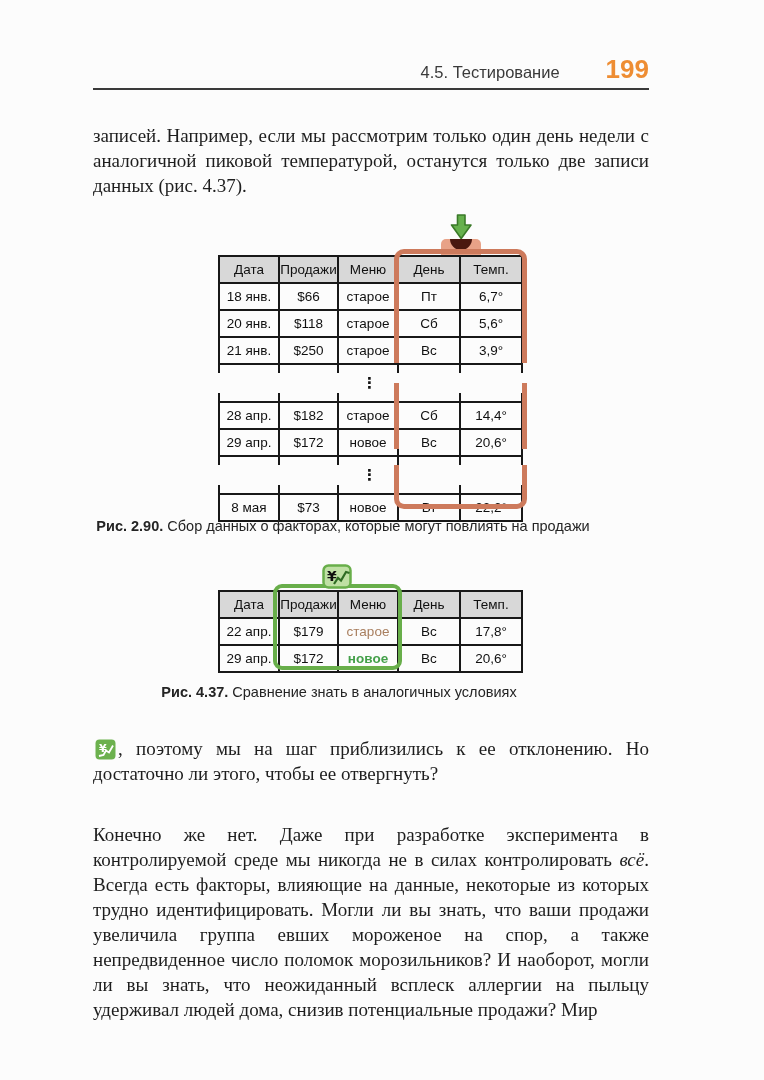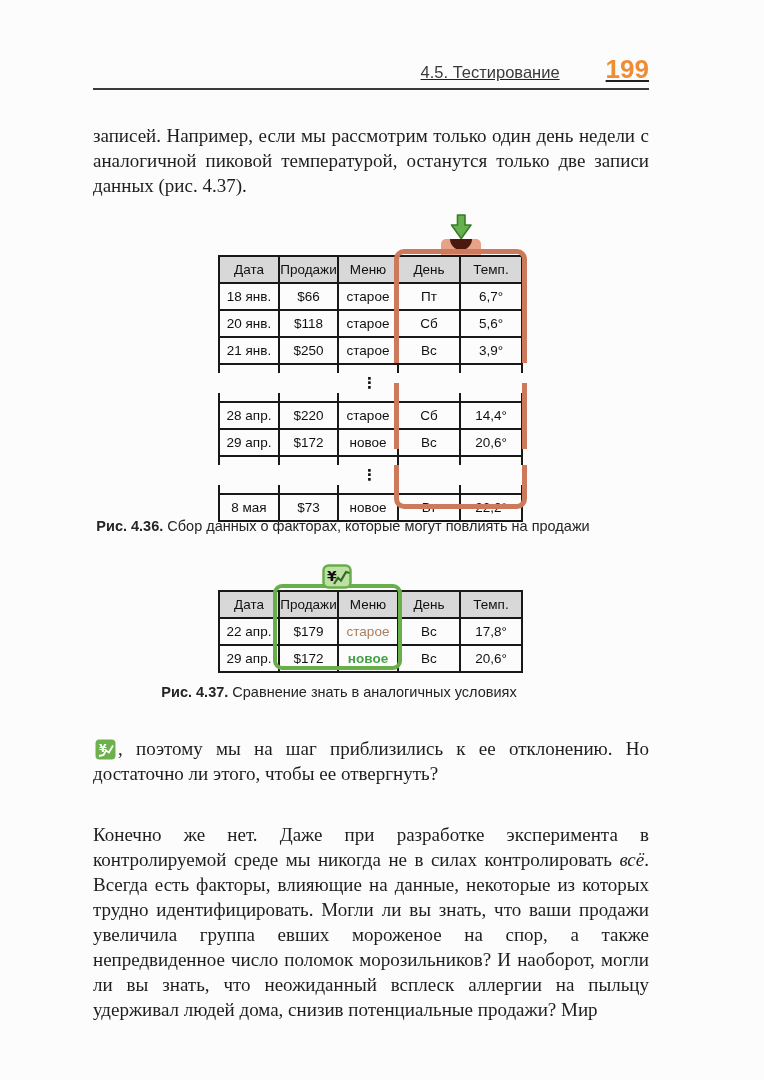--- a/index.html
+++ b/index.html
@@ -7,21 +7,20 @@
   .page{
     position:relative; width:764px; height:1080px; margin:0 auto;
     background:#fcfcfc; overflow:hidden;
     font-family:"Liberation Serif", serif; color:#1f1f1f;
   }
   
   .running-head{
     position:absolute; left:93px; top:54px; width:556px;
     display:flex; justify-content:flex-end; align-items:baseline; gap:46px;
     font-family:"Liberation Sans", sans-serif;
-    text-decoration:underline;
   }
   .running-head .section{font-size:16.5px; color:#3a3a3a;}
   .running-head .pagenum{font-size:26px; font-weight:700; color:var(--accent-orange);}
   .head-rule{position:absolute; left:93px; top:88px; width:556px; height:1.8px; background:#3a3a3a;}
   
   .para{
     position:absolute; left:93px; width:556px;
     font-size:19px; line-height:25px; text-align:justify; color:#1e1e1e;
   }
   .p1{top:123px;}
@@ -161,21 +160,21 @@
         <tbody>
             <tr class="stub">
               <td></td>
               <td></td>
               <td></td>
               <td></td>
               <td></td>
             </tr>
         <tr>
           <td>28 апр.</td>
-          <td class="b">$220</td>
+          <td class="b">$182</td>
           <td>старое</td>
           <td class="b">Сб</td>
           <td class="b">14,4°</td>
         </tr>
         <tr>
           <td>29 апр.</td>
           <td class="b">$172</td>
           <td>новое</td>
           <td class="b">Вс</td>
           <td class="b">20,6°</td>
@@ -218,21 +217,21 @@
       </tbody>
         </table>
     </div>
 
     <div class="br br1"></div>
     <div class="br br2"></div>
     <div class="br br3"></div>
   </div>
 
   <div class="caption cap436">
-    <span class="lbl">Рис. 4.36.</span>
+    <span class="lbl">Рис. 2.90.</span>
     <span>Сбор данных о факторах, которые могут повлиять на продажи</span>
   </div>
 
   <div class="fig437">
     <svg class="badge" width="30" height="25" viewBox="0 0 30 25">
       <rect x="1.5" y="1.5" width="27" height="22" rx="5" fill="#bfe0a4" stroke="#68ae4a" stroke-width="2.5"></rect>
       <text x="5" y="17" font-family="DejaVu Sans, sans-serif" font-size="14" font-weight="bold" fill="#0e0e0e">¥</text>
       <path d="M12 20 L16 14 L19 16.5 L24 8 L27.5 9" stroke="#2f6d24" stroke-width="2.2" fill="none"></path>
     </svg>
     <div class="green-frame"></div>

